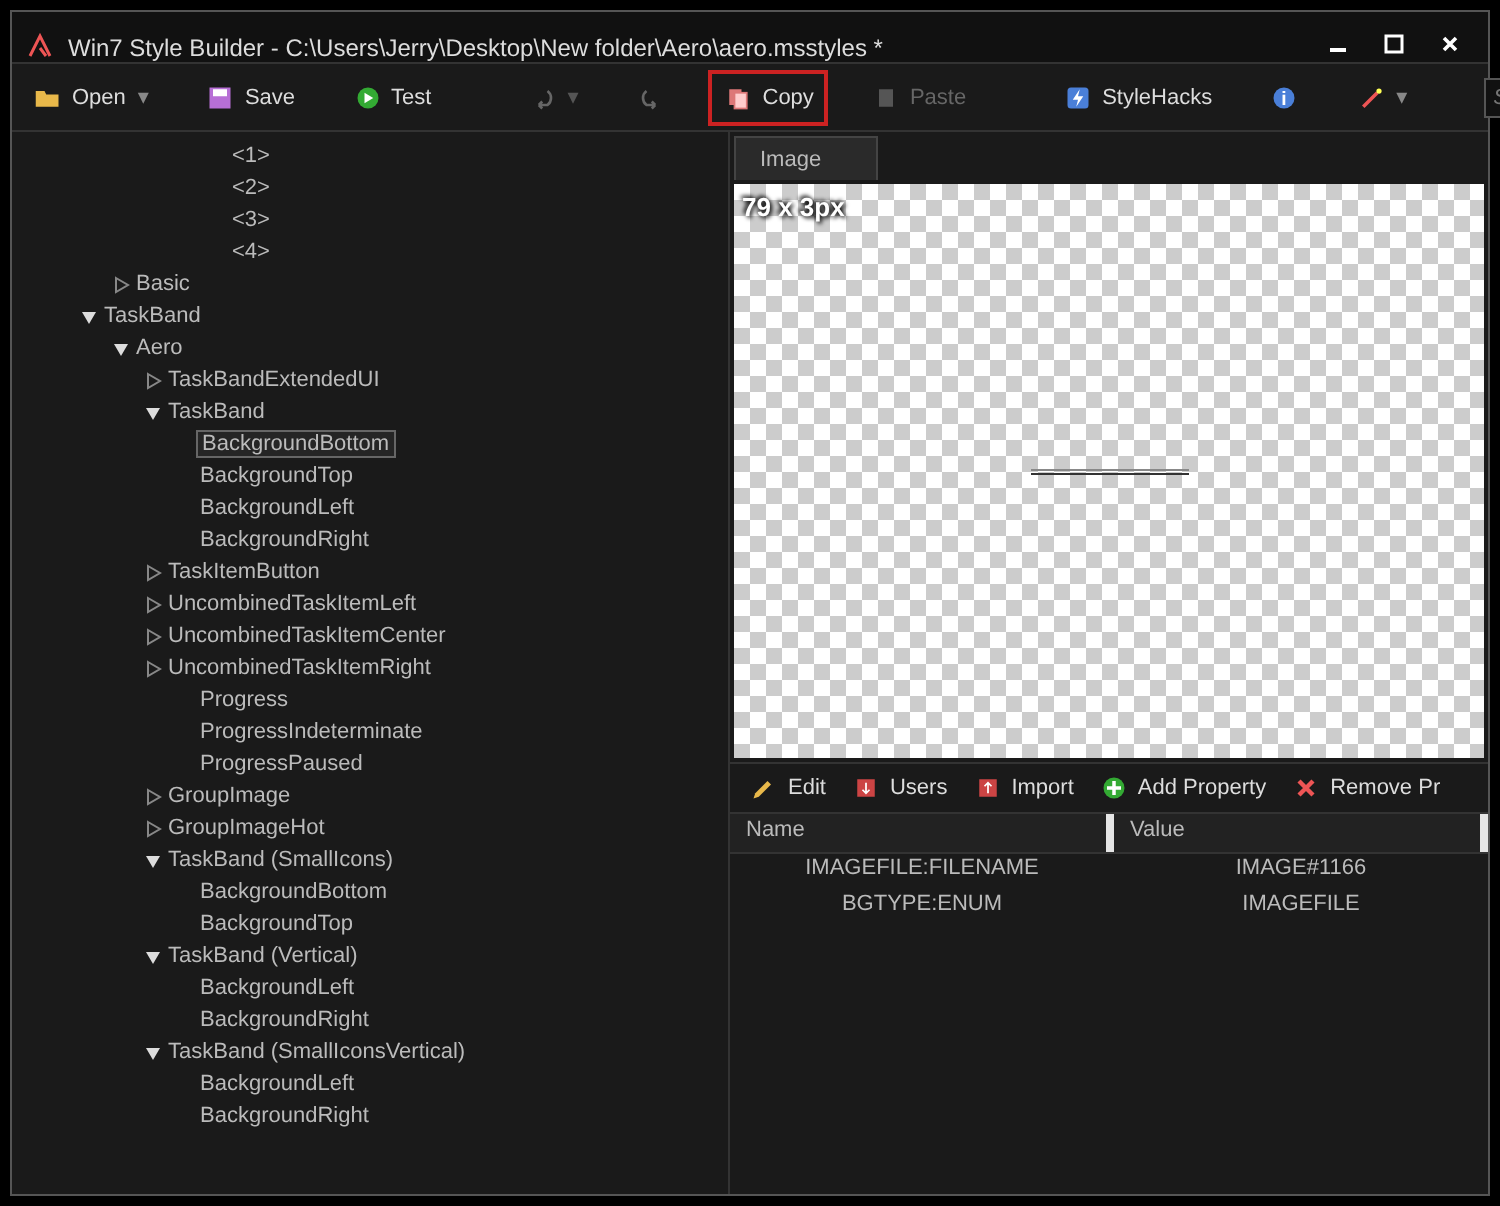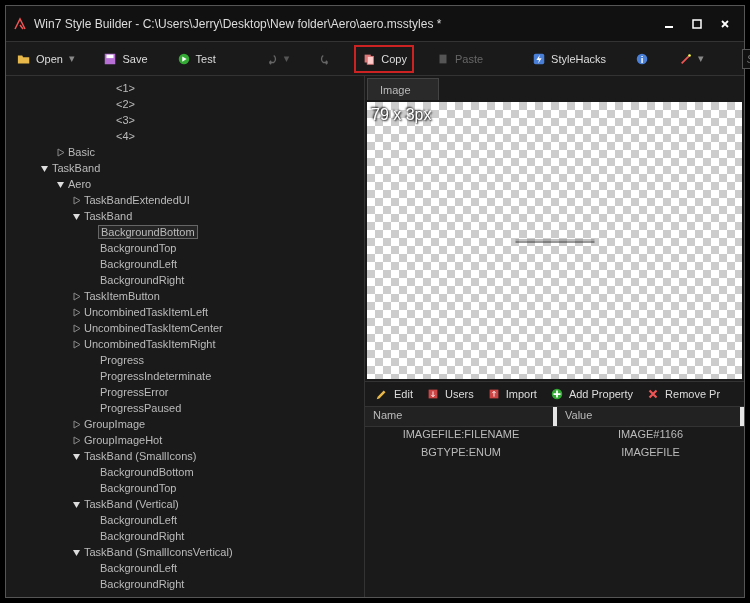--- a/index.html
+++ b/index.html
@@ -1,18 +1,18 @@
 <!DOCTYPE html>
 <html><head>
   <meta charset="utf-8">
   <style>
     * { margin: 0; padding: 0; box-sizing: border-box; font-family: "Segoe UI", Tahoma, sans-serif; font-size: 11px; user-select: none; }
     body { width: 750px; height: 603px; background: #000; padding: 5px; }
     .window { width: 100%; height: 100%; background: #141414; border: 1px solid #555; display: flex; flex-direction: column; }
-    .titlebar { height: 36px; background: #111; display: flex; align-items: center; padding: 0 6px; border-bottom: 1px solid #333; }
+    .titlebar { height: 26px; background: #111; display: flex; align-items: flex-end; padding: 0 6px; border-bottom: 1px solid #333; }
     .titlebar-icon { width: 16px; height: 16px; margin-right: 6px; display: inline-flex; align-items: center; justify-content: center; color: #d44; }
     .titlebar-text { color: #ddd; flex: 1; font-size: 12px; }
     .win-controls { display: flex; gap: 2px; }
     .win-btn { width: 26px; height: 18px; display: flex; align-items: center; justify-content: center; color: #eee; cursor: pointer; }
 
     .toolbar { height: 34px; background: #1a1a1a; display: flex; align-items: center; padding: 0 4px; border-bottom: 1px solid #333; gap: 16px; }
     .tbtn { display: flex; align-items: center; height: 26px; padding: 0 6px; color: #ddd; cursor: pointer; gap: 4px; font-size: 12px; }
     .tbtn.disabled { color: #666; cursor: default; }
     .tsep { width: 1px; height: 20px; background: #333; margin: 0 2px; }
     .highlighted-copy { outline: 2px solid #c22; outline-offset: -1px; }
@@ -32,21 +32,21 @@
     .image-tab { height: 22px; background: #2a2a2a; display: flex; align-items: center; padding: 0 12px; color: #bbb; width: 72px; border: 1px solid #444; border-bottom: none; margin-left: 2px; margin-top: 2px; }
     .image-area { flex: 1; background-image:
         linear-gradient(45deg,#ccc 25%,transparent 25%),
         linear-gradient(-45deg,#ccc 25%,transparent 25%),
         linear-gradient(45deg,transparent 75%,#ccc 75%),
         linear-gradient(-45deg,transparent 75%,#ccc 75%);
       background-size: 16px 16px;
       background-position: 0 0,0 8px,8px -8px,-8px 0;
       background-color: #fff;
       margin: 2px; position: relative; }
-    .image-dim { position: absolute; top: 4px; left: 4px; color: #fff; text-shadow: 1px 1px 2px #000, -1px -1px 2px #000; font-weight: normal; font-size: 16px; text-align: right; }
+    .image-dim { position: absolute; top: 4px; left: 4px; color: #fff; text-shadow: 1px 1px 2px #000, -1px -1px 2px #000; font-weight: bold; font-size: 13px; text-align: right; }
     .image-sample { position: absolute; top: 50%; left: 50%; transform: translate(-50%,-50%); width: 79px; border-top: 1px solid #888; border-bottom: 1px solid #333; height: 3px; }
 
     .prop-toolbar { height: 26px; background: #1a1a1a; display: flex; align-items: center; padding: 0 4px; gap: 2px; border-top: 1px solid #333; border-bottom: 1px solid #333; overflow: hidden; }
     .pbtn { display: flex; align-items: center; height: 14px; padding: 0 5px; color: #ddd; cursor: pointer; gap: 4px; font-size: 12px; white-space: nowrap; }
     
     .prop-grid { height: 190px; background: #1a1a1a; overflow: hidden; display: flex; flex-direction: column; }
     .prop-header { display: flex; height: 20px; background: #222; border-bottom: 1px solid #333; }
     .prop-header .col { padding: 2px 8px; color: #bbb; border-right: 4px solid #e5e5e5; }
     .prop-rows { flex: 1; }
     .prop-row { display: flex; height: 18px; color: #bbb; }
@@ -317,25 +317,20 @@
           <span class="label">Progress</span>
         </div>
         <div class="tree-item">
           <span class="indent" style="width: 80px;"></span>
           <span class="arrow"></span>
           <span class="label">ProgressIndeterminate</span>
         </div>
         <div class="tree-item">
           <span class="indent" style="width: 80px;"></span>
           <span class="arrow"></span>
-          <span class="label">ProgressError</span>
-        </div>
-        <div class="tree-item">
-          <span class="indent" style="width: 80px;"></span>
-          <span class="arrow"></span>
           <span class="label">ProgressPaused</span>
         </div>
         <div class="tree-item">
           <span class="indent" style="width: 64px;"></span>
           <span class="arrow collapsed">
             <svg width="9" height="9">
               <path d="M2 1 L8 4.5 L2 8 Z" fill="none" stroke="#888"></path>
             </svg>
           </span>
           <span class="label">GroupImage</span>

